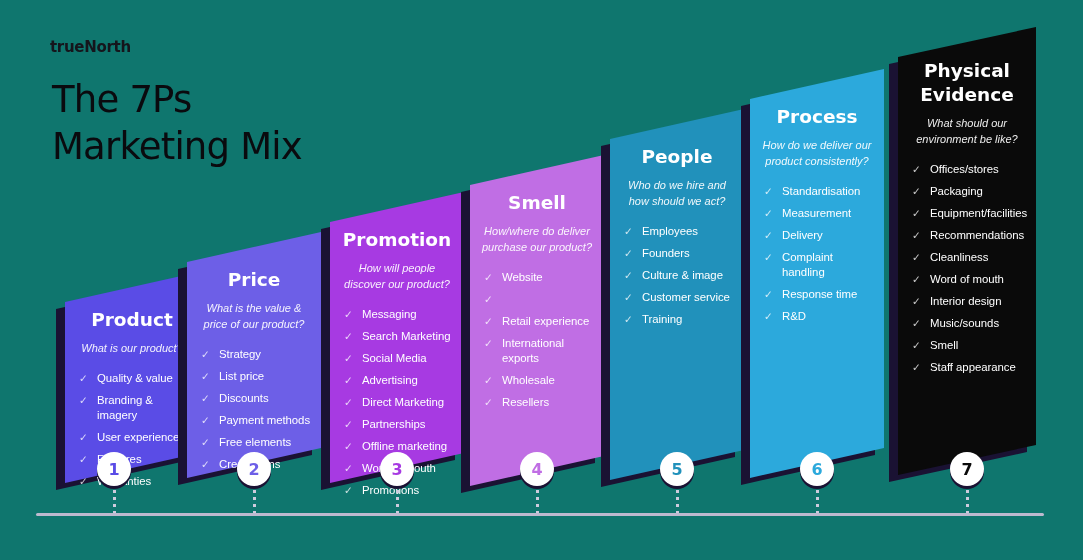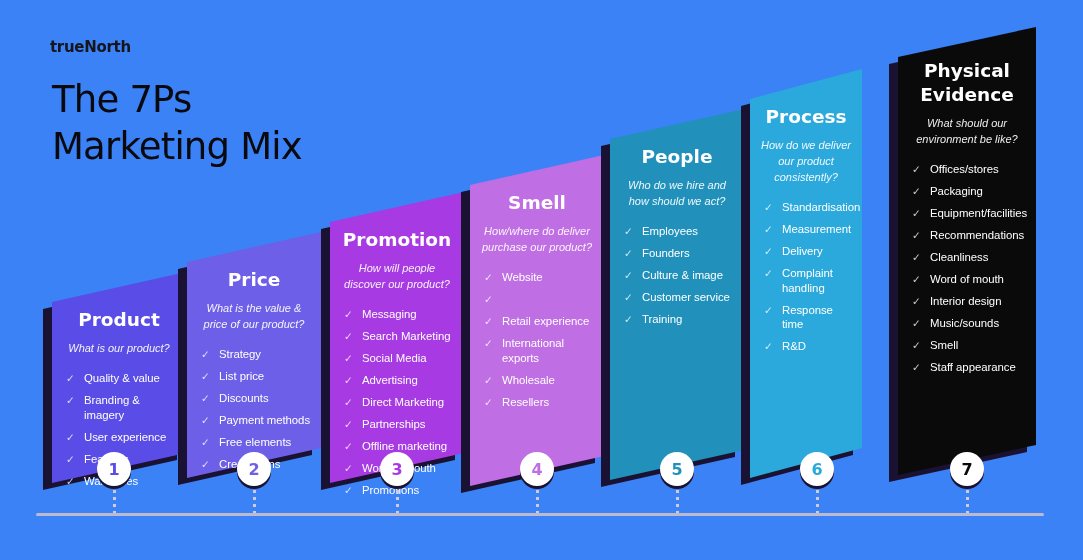--- a/index.html
+++ b/index.html
@@ -1,20 +1,20 @@
 <!DOCTYPE html>
 <html><head>
 <meta charset="utf-8">
 <style>
   html,body{margin:0;padding:0;}
   .canvas{
     position:relative;
     width:1083px;height:560px;
     overflow:hidden;
-    background:#3b82f6;
+    background:#0f766e;
     font-family:"Liberation Sans", sans-serif;
   }
   .brand{
     position:absolute;left:50px;top:38px;
     font-family:"DejaVu Sans", sans-serif;
     font-weight:bold;font-size:15px;color:#15151c;
     letter-spacing:-0.3px;
   }
   .main-title{
     position:absolute;left:48px;top:72px;margin:4px;
@@ -79,21 +79,21 @@
 </head>
 <body>
 
 <div class="canvas">
 
   <div class="brand">trueNorth</div>
 
   <h1 class="main-title"><span>The 7Ps</span><br>
   <span>Marketing Mix</span></h1>
 
-  <div class="card" style="left: 52px; top: 272px; width: 134px; height: 211px; --c: #5A4CE6;">
+  <div class="card" style="left: 65px; top: 272px; width: 134px; height: 211px; --c: #5A4CE6;">
     <div class="shadow"></div>
     <div class="face"></div>
     <div class="body">
       <div class="card-title">Product</div>
       <div class="card-question">What is our product?</div>
       <ul class="checklist">
           <li>
             <span class="check">✓</span>
             <span>Quality &amp; value</span>
           </li>
@@ -257,21 +257,21 @@
             <span>Customer service</span>
           </li>
           <li>
             <span class="check">✓</span>
             <span>Training</span>
           </li>
         </ul>
     </div>
   </div>
 
-  <div class="card" style="left: 750px; top: 69px; width: 112px; height: 409px; --c: #2CA9DC;">
+  <div class="card" style="left: 750px; top: 69px; width: 134px; height: 409px; --c: #2CA9DC;">
     <div class="shadow"></div>
     <div class="face"></div>
     <div class="body">
       <div class="card-title">Process</div>
       <div class="card-question">How do we deliver our product consistently?</div>
       <ul class="checklist">
           <li>
             <span class="check">✓</span>
             <span>Standardisation</span>
           </li>

